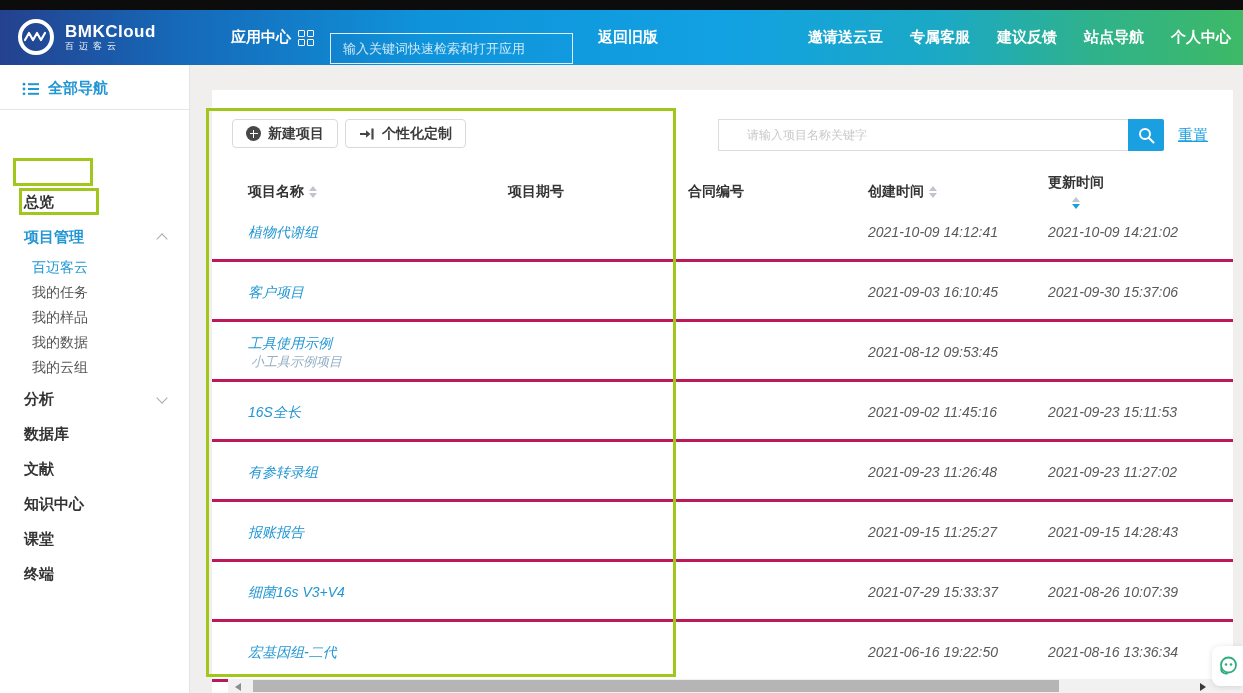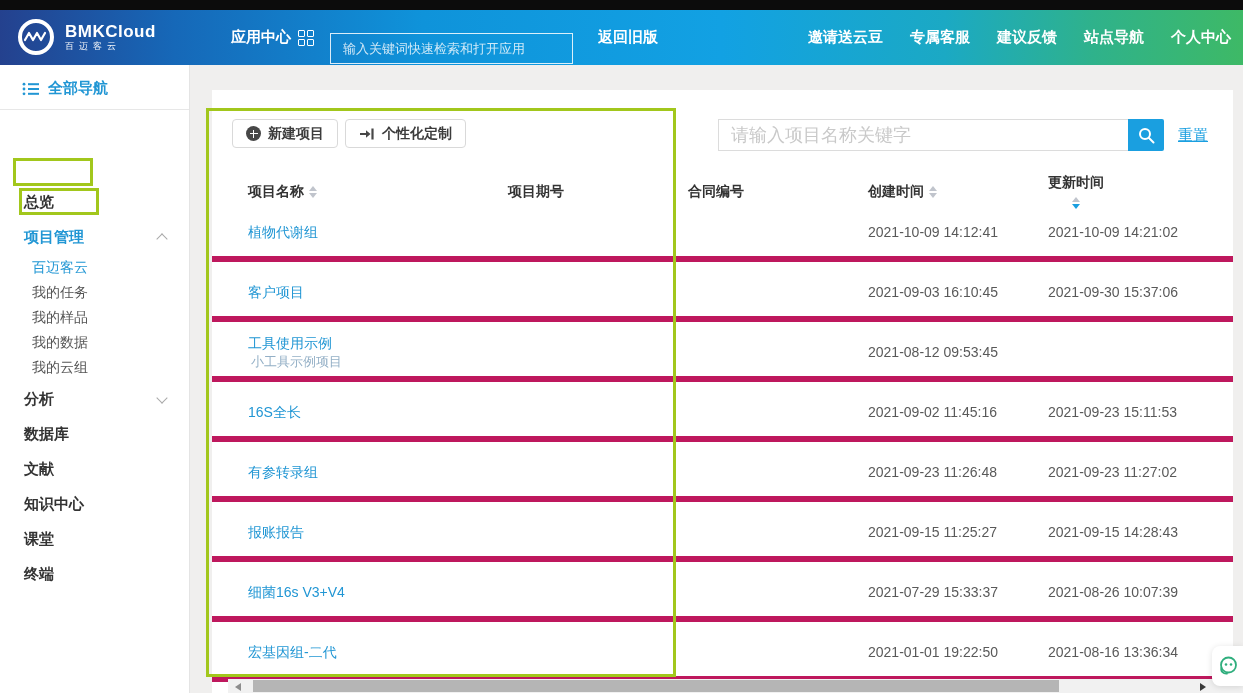--- a/index.html
+++ b/index.html
@@ -43,37 +43,37 @@
   
   .btn { position:absolute; top:29px; height:29px; display:flex; align-items:center; gap:7px;
     background:#fff; border:1px solid #d9d9d9; border-radius:4px; padding:0 13px; font-size:14px; font-weight:bold; color:#3c3c3c; cursor:pointer; }
   .btn-new { left:20px; }
   .btn-custom { left:133px; }
   .plus-circle { width:15px; height:15px; border-radius:50%; background:#474747; position:relative; }
   .plus-circle::before, .plus-circle::after { content:""; position:absolute; background:#fff; }
   .plus-circle::before { left:3.5px; top:6.6px; width:8px; height:1.8px; }
   .plus-circle::after { left:6.6px; top:3.5px; width:1.8px; height:8px; }
 
-  .psearch { position:absolute; left:506px; top:29px; width:410px; height:32px; border:1px solid #dcdcdc; border-right:none; padding:0 12px; font-size:18px; color:#333; outline:none; }
+  .psearch { position:absolute; left:506px; top:29px; width:410px; height:32px; border:1px solid #dcdcdc; border-right:none; padding:0 28px; font-size:12px; color:#333; outline:none; }
   .psearch::placeholder { color:#c9c9c9; }
   .searchbtn { position:absolute; left:916px; top:29px; width:36px; height:32px; background:#1a9fe0; border:none; border-radius:0 2px 2px 0; cursor:pointer; display:flex; align-items:center; justify-content:center; }
   .resetlink { position:absolute; left:966px; top:36px; font-size:15px; color:#1a9fe0; text-decoration:underline; cursor:pointer; }
 
   
   .thead { position:absolute; top:84px; left:0; width:100%; height:36px; }
   .th { position:absolute; top:0; height:36px; display:flex; align-items:center; gap:5px; font-size:14px; font-weight:bold; color:#333; }
   .c1 { left:36px; } .c2 { left:296px; } .c3 { left:476px; } .c4 { left:656px; } .c5 { left:836px;flex-direction:column; }
   .sort { display:inline-flex; flex-direction:column; gap:2px; cursor:pointer; }
   .tri { width:0; height:0; border-left:4px solid transparent; border-right:4px solid transparent; }
   .tri.up { border-bottom:5px solid #c0c4cc; }
   .tri.dn { border-top:5px solid #c0c4cc; }
   .tri.dn.active { border-top-color:#1a9fe0; }
 
   .tbody { position:absolute; top:112px; left:0; width:100%; }
-  .trow { position:relative; width:100%; height:60px; border-bottom:6px solid #be185d; }
+  .trow { position:relative; width:100%; height:60px; border-bottom:3px solid #be185d;font-style:italic; }
   .cell-name { position:absolute; left:36px; top:0; height:60px; display:flex; flex-direction:column; justify-content:center; }
   .pname { color:#2196d4; font-size:14px; line-height:19px; cursor:pointer; white-space:nowrap; }
   .psub { color:#93afc6; font-size:13px; line-height:18px; padding-left:3px; white-space:nowrap; }
   .psub:empty { display:none; }
   .cell-time { position:absolute; top:0; height:60px; display:flex; align-items:center; font-size:14px; color:#595959; white-space:nowrap; }
   .t-created { left:656px; } .t-updated { left:836px; }
 
   
   .gbox { position:absolute; border:3px solid #a2c71c; pointer-events:none; z-index:50; }
   .gbox-main { left:206px; top:108px; width:470px; height:569px; }
@@ -265,21 +265,21 @@
         <div class="cell-name">
             <span class="pname">细菌16s V3+V4</span>
           </div>
         <div class="cell-time t-created">2021-07-29 15:33:37</div>
         <div class="cell-time t-updated">2021-08-26 10:07:39</div>
       </div>
       <div class="trow">
         <div class="cell-name">
             <span class="pname">宏基因组-二代</span>
           </div>
-        <div class="cell-time t-created">2021-01-01 19:22:50</div>
+        <div class="cell-time t-created">2021-06-16 19:22:50</div>
         <div class="cell-time t-updated">2021-08-16 13:36:34</div>
       </div>
     </div>
   </div>
 
   <div class="gbox gbox-main"></div>
   <div class="gbox gbox-pm"></div>
   <div class="gbox gbox-mp"></div>
 
   <div class="hscroll">

